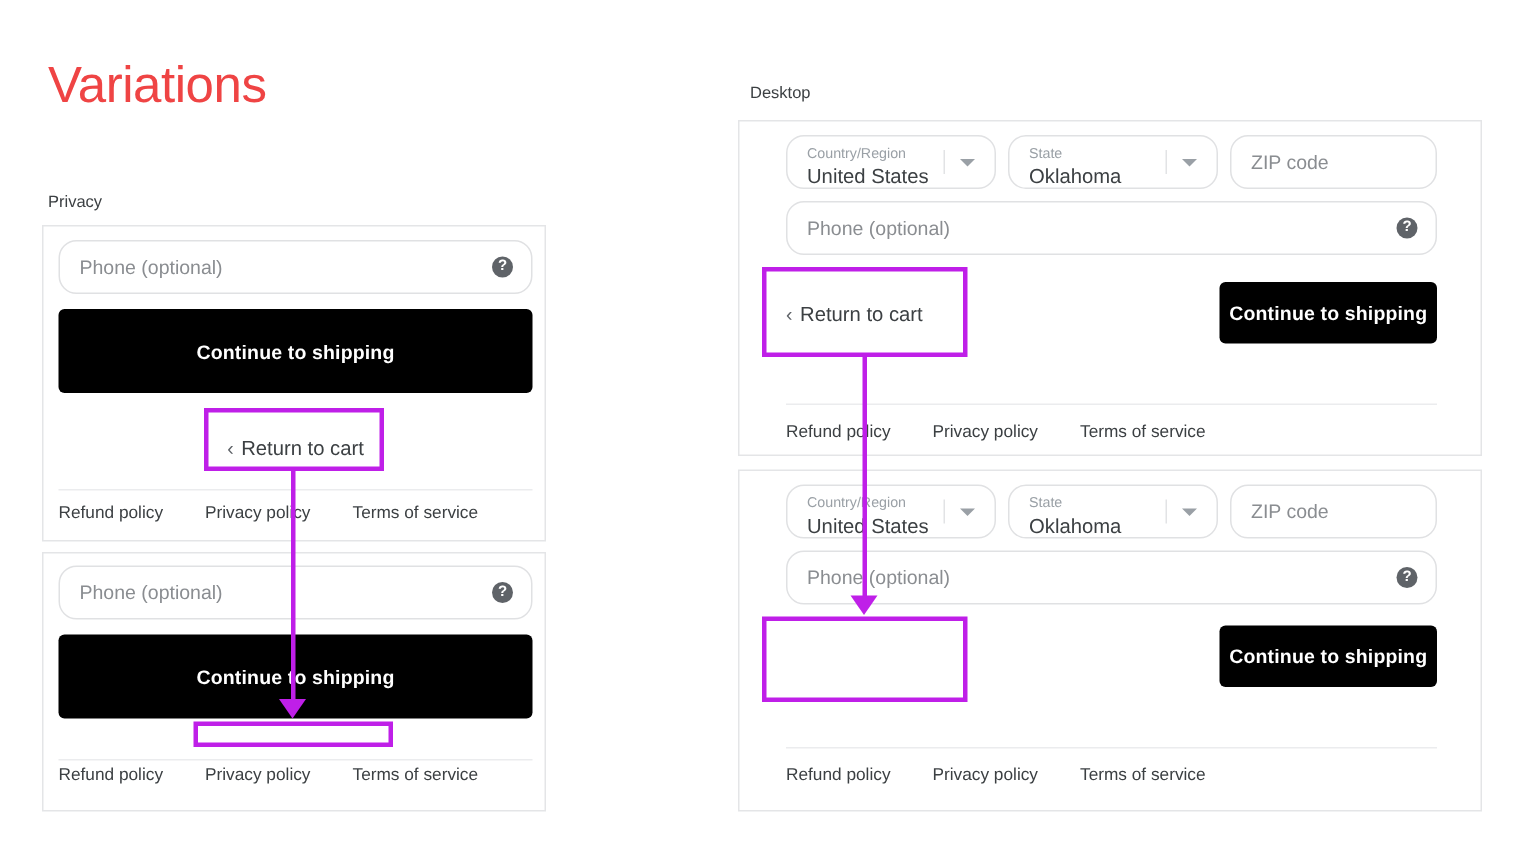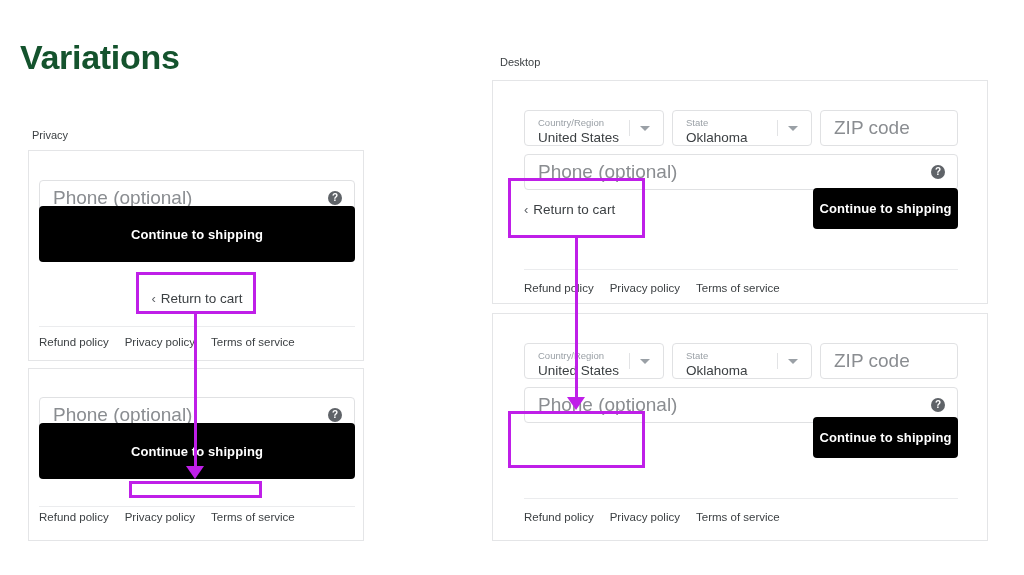--- a/index.html
+++ b/index.html
@@ -20,26 +20,26 @@
   #canvas {
     position: absolute;
     inset: 0;
     width: 1024px;
     height: 575px;
   }
 
   
   .page-title {
     position: absolute;
-    left: 20px;
+    left: 32px;
     top: 40px;
     font-size: 34px;
-    font-weight: 700;
+    font-weight: 400;
     letter-spacing: -0.3px;
-    color: #14532d;
+    color: #ef4444;
     line-height: 1;
   }
   .section-label {
     position: absolute;
     font-size: 11px;
     color: #3c4043;
     font-weight: 400;
     line-height: 1;
   }
   #label-mobile { left: 32px; top: 130px; }
@@ -55,30 +55,29 @@
   #mobile-card-1 { left: 28px; top: 150px; width: 336px; height: 211px; }
   #mobile-card-2 { left: 28px; top: 368px; width: 336px; height: 173px; }
   #desktop-card-1 { left: 492px; top: 80px; width: 496px; height: 224px; }
   #desktop-card-2 { left: 492px; top: 313px; width: 496px; height: 228px; }
 
   
   .field {
     position: absolute;
     box-sizing: border-box;
     border: 1px solid #e0e1e3;
-    border-radius: 4px;
+    border-radius: 12px;
     background: #ffffff;
-    margin-top: 20px;
   }
   .field-placeholder {
     position: absolute;
     left: 13px;
     top: 50%;
     transform: translateY(-50%);
-    font-size: 19px;
+    font-size: 13px;
     color: #8a8d91;
     white-space: nowrap;
   }
   .field-label {
     position: absolute;
     left: 13px;
     top: 7px;
     font-size: 9.5px;
     color: #9aa0a6;
     line-height: 1;
@@ -164,21 +163,21 @@
 
   
   .card-divider {
     position: absolute;
     height: 1px;
     background: #ebecee;
   }
   .footer-links {
     position: absolute;
     display: flex;
-    gap: 16px;
+    gap: 28px;
     font-size: 11.5px;
     color: #3c4043;
   }
   .footer-links span { white-space: nowrap; }
 
   
   #annotations {
     position: absolute;
     inset: 0;
     pointer-events: none;

